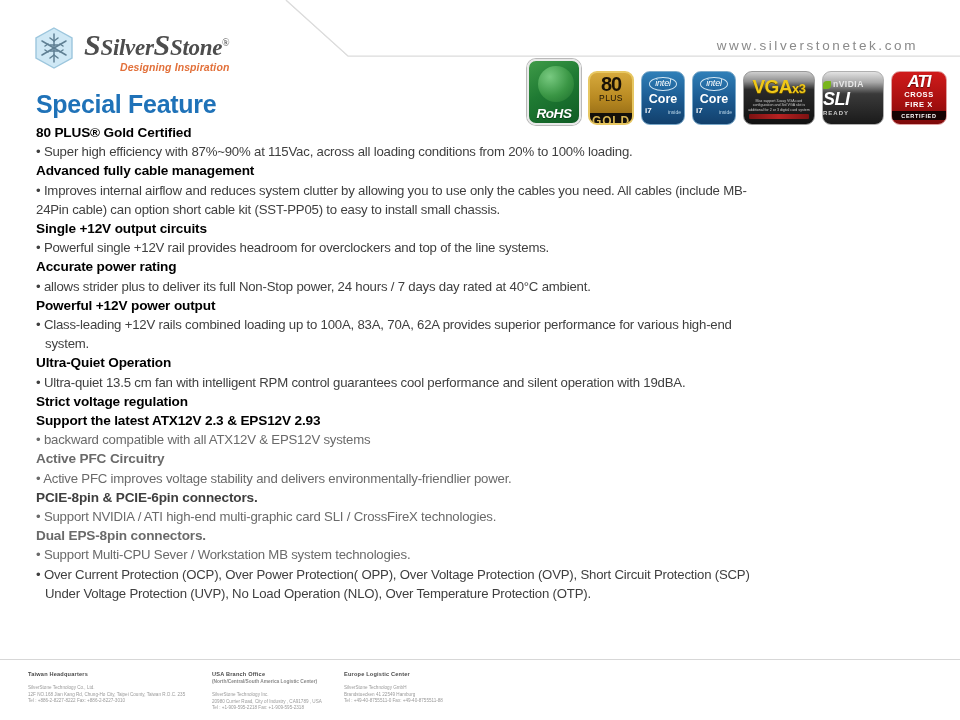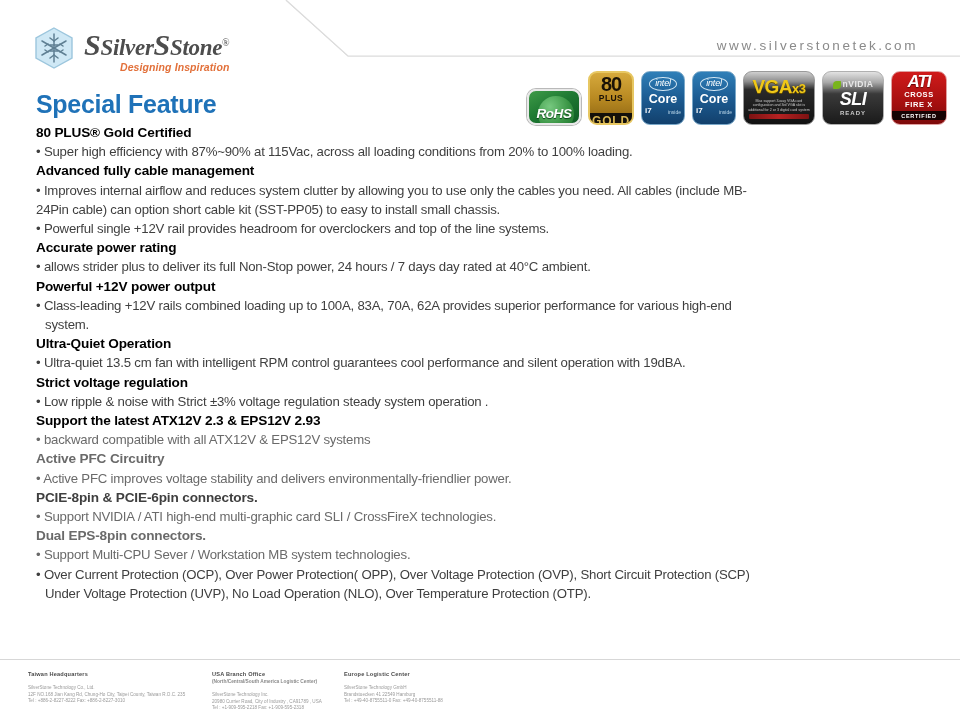--- a/index.html
+++ b/index.html
@@ -91,21 +91,21 @@
   .badge {
     position: relative;
     flex: none;
     border-radius: 9px;
     overflow: hidden;
     box-sizing: border-box;
   }
 
   
   .b-rohs {
-    width: 54px; height: 36px;
+    width: 54px; height: 66px;
     background: linear-gradient(150deg,#3f9b48 0%,#1f7a33 45%,#0f5c24 100%);
     border: 2px solid #e9e9e9;
     box-shadow: 0 0 0 1px #b9b9b9;
     display: flex; align-items: flex-end; justify-content: center;
   }
   .b-rohs .globe {
     position: absolute;
     left: 9px; top: 5px;
     width: 36px; height: 36px;
     border-radius: 50%;
@@ -129,21 +129,21 @@
     display: flex; flex-direction: column;
     align-items: center; justify-content: flex-start;
     padding-top: 2px;
   }
   .b-80plus .eighty {
     font-size: 20px; font-weight: bold;
     color: #1a1206; line-height: .95;
     letter-spacing: -1px;
   }
   .b-80plus .plus {
-    font-size: 8.5px; font-weight: bold;
+    font-size: 8.5px; font-weight: normal;
     color: #1a1206; letter-spacing: .4px;
     line-height: 1;
   }
   .b-80plus .gold {
     margin-top: 10px;
     width: 100%;
     background: #14100a;
     color: #d8b552;
     font-size: 12px; font-weight: bold;
     letter-spacing: .8px;
@@ -215,21 +215,21 @@
     background: linear-gradient(90deg,#7d1212,#b52222,#7d1212);
     border-radius: 1px;
   }
 
   
   .b-sli {
     width: 62px; height: 54px;
     background: linear-gradient(180deg,#e2e2e2 0%,#a9a9a9 20%,#3a3a3a 42%,#1a1a1a 100%);
     border: 1px solid #b0b0b0;
     display: flex; flex-direction: column;
-    align-items: center; justify-content: center;
+    align-items: flex-start; justify-content: center;
   }
   .b-sli .nv {
     color: #e8e8e8;
     font-size: 8.5px; font-weight: bold;
     letter-spacing: .5px;
     line-height: 1;
     display: flex; align-items: center; gap: 2px;
   }
   .b-sli .nv-eye {
     width: 8px; height: 8px;
@@ -452,32 +452,32 @@
 </div>
 
 <div id="page-title">Special Feature</div>
 
 <div id="feature-list">
     <div class="feat-head ink-100">80 PLUS® Gold Certified</div>
     <div class="feat-body ink-80">• Super high efficiency with 87%~90% at 115Vac, across all loading conditions from 20% to 100% loading.</div>
     <div class="feat-head ink-100">Advanced fully cable management</div>
     <div class="feat-body ink-80">• Improves internal airflow and reduces system clutter by allowing you to use only the cables you need. All cables (include MB-</div>
     <div class="feat-body ink-80">24Pin cable) can option short cable kit (SST-PP05) to easy to install small chassis.</div>
+    <div class="feat-head ink-100">Single +12V output circuits</div>
     <div class="feat-body ink-80">• Powerful single +12V rail provides headroom for overclockers and top of the line systems.</div>
     <div class="feat-head ink-100">Accurate power rating</div>
     <div class="feat-body ink-80">• allows strider plus to deliver its full Non-Stop power, 24 hours / 7 days day rated at 40°C ambient.</div>
     <div class="feat-head ink-100">Powerful +12V power output</div>
     <div class="feat-body ink-80">• Class-leading +12V rails combined loading up to 100A, 83A, 70A, 62A provides superior performance for various high-end</div>
     <div class="feat-body ink-80">
       <span class="cont">system.</span>
     </div>
     <div class="feat-head ink-100">Ultra-Quiet Operation</div>
     <div class="feat-body ink-80">• Ultra-quiet 13.5 cm fan with intelligent RPM control guarantees cool performance and silent operation with 19dBA.</div>
     <div class="feat-head ink-100">Strict voltage regulation</div>
-    <div class="feat-body ink-80">• Low ripple &amp; noise with Strict ±3% voltage regulation steady system operation .</div>
     <div class="feat-head ink-100">Support the latest ATX12V 2.3 &amp; EPS12V 2.93</div>
     <div class="feat-body ink-65">• backward compatible with all ATX12V &amp; EPS12V systems</div>
     <div class="feat-head ink-65">Active PFC Circuitry</div>
     <div class="feat-body ink-65">• Active PFC improves voltage stability and delivers environmentally-friendlier power.</div>
     <div class="feat-head ink-80">PCIE-8pin &amp; PCIE-6pin connectors.</div>
     <div class="feat-body ink-65">• Support NVIDIA / ATI high-end multi-graphic card SLI / CrossFireX technologies.</div>
     <div class="feat-head ink-65">Dual EPS-8pin connectors.</div>
     <div class="feat-body ink-65">• Support Multi-CPU Sever / Workstation MB system technologies.</div>
     <div class="feat-body ink-80">• Over Current Protection (OCP), Over Power Protection( OPP), Over Voltage Protection (OVP), Short Circuit Protection (SCP)</div>
     <div class="feat-body ink-80">

